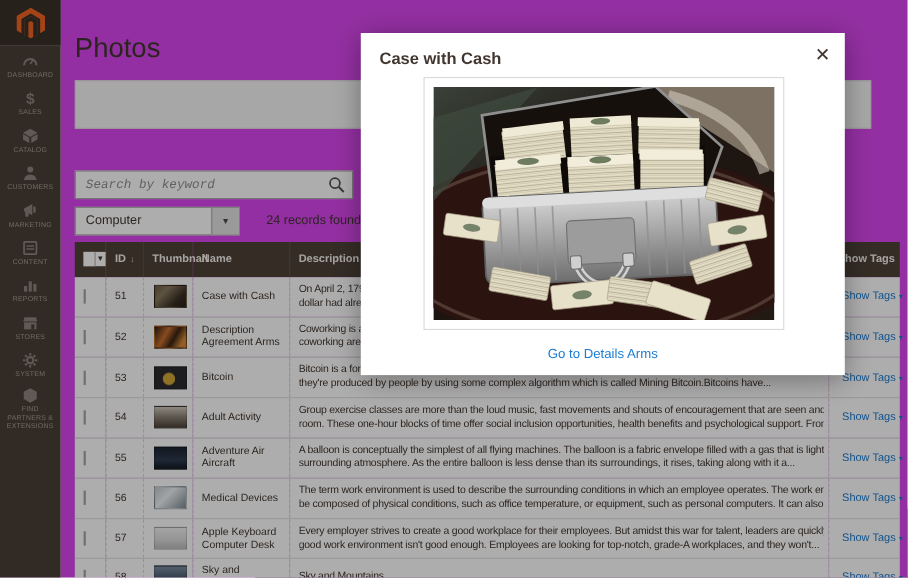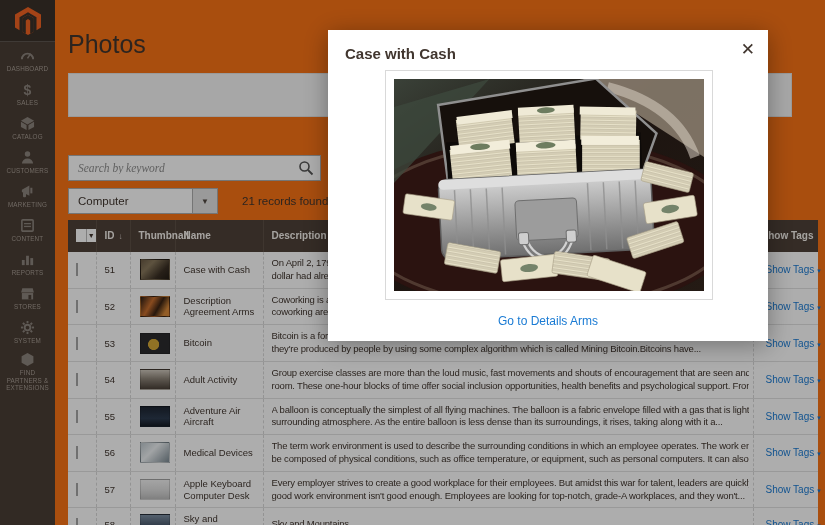--- a/index.html
+++ b/index.html
@@ -12,28 +12,28 @@
   .logo-block { height:42px; display:flex; align-items:center; justify-content:center;
     background:#3a312a; border-bottom:1px solid rgba(255,255,255,.18); }
   .side-item { height:34px; display:flex; flex-direction:column; align-items:center;
     justify-content:center; cursor:pointer; padding-top:2px; }
   .side-item svg, .side-item .ic { width:15px; height:15px; display:block; }
   .side-item .lbl { font-size:6.3px; color:#a79d94; letter-spacing:.2px;
     text-align:center; margin-top:2px; line-height:1.25; max-width:52px; }
   .side-item.tall { height:46px; }
 
   
-  .main { margin-left:55px; height:100%; background:#f97316; }
+  .main { margin-left:55px; height:100%; background:#d946ef; }
   .page-title { font-size:25px; color:#41362f; font-weight:400; padding:30px 0 0 13px; }
   .top-panel { margin:14px 33px 0 13px; height:44px; background:#f7f7f7;
     border:1px solid #e3e3e3; }
   .search-wrap { position:relative; margin:38px 0 0 13px; width:253px; }
   .search-input { width:253px; height:26px; border:1px solid #adadad; background:#fff;
     padding:0 28px 0 9px; font-size:11.5px; font-style:italic; color:#555;
-    font-family:Liberation Serif, serif; }
+    font-family:Liberation Mono, monospace; }
   .search-input::placeholder { color:#8f8f8f; font-style:italic; }
   .search-icon { position:absolute; right:7px; top:5px; width:16px; height:16px; cursor:pointer; }
   .actions-row { display:flex; align-items:center; margin:7px 0 0 13px; }
   .actions-select { width:150px; height:26px; border:1px solid #adadad; background:#fff;
     display:flex; align-items:center; cursor:pointer; }
   .actions-select .txt { flex:1; font-size:11.5px; color:#41362f; padding-left:9px; }
   .actions-select .dd { width:25px; height:100%; border-left:1px solid #adadad;
     background:#e3e3e3; display:flex; align-items:center; justify-content:center;
     font-size:8px; color:#514943; }
   .records { font-size:11.5px; color:#41362f; margin-left:24px; }
@@ -215,21 +215,21 @@
       <circle cx="6.5" cy="6.5" r="4.5" fill="none" stroke="#555" stroke-width="1.6"></circle>
       <line x1="10" y1="10" x2="14.5" y2="14.5" stroke="#555" stroke-width="1.8"></line>
     </svg>
   </div>
 
   <div class="actions-row">
     <div class="actions-select">
       <span class="txt">Computer</span>
       <span class="dd">▼</span>
     </div>
-    <span class="records">21 records found</span>
+    <span class="records">24 records found</span>
   </div>
 
   <table class="grid">
     <colgroup>
       <col class="c-cb">
         <col class="c-id">
         <col class="c-th">
       <col class="c-nm">
         <col class="c-ds">
         <col class="c-tg">

